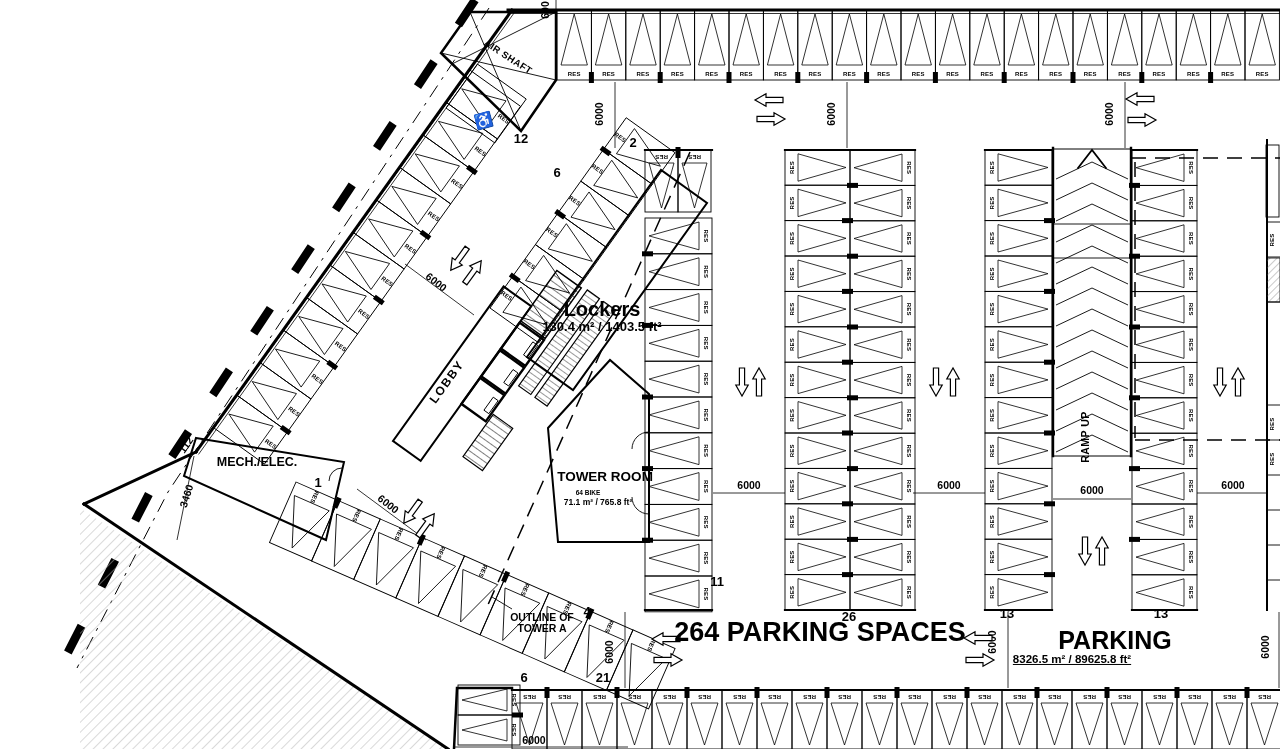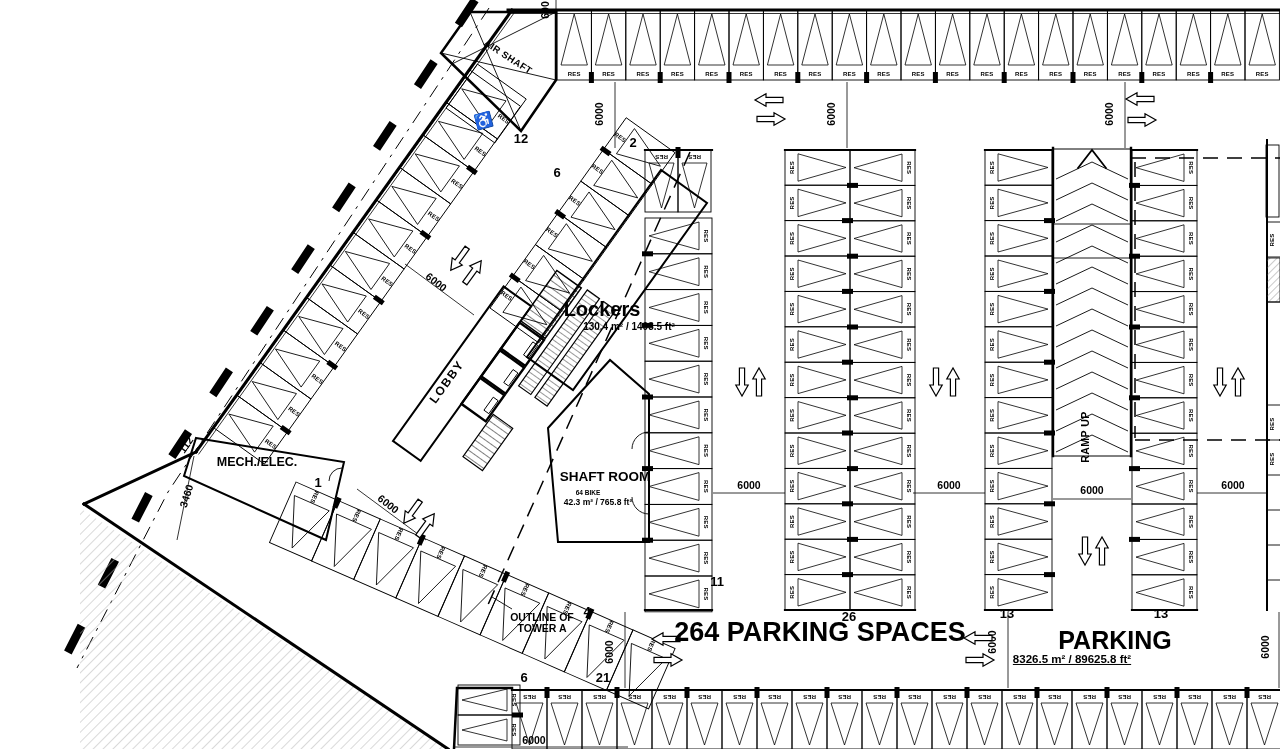--- a/index.html
+++ b/index.html
@@ -730,24 +730,24 @@
         <path d="M-14,-2.6 h17 v-3.6 l11,6.2 -11,6.2 v-3.6 h-17 z" fill="#fff" stroke="#000" stroke-width="1.2" transform="translate(473,272) rotate(-54)"></path>
         <path d="M-14,-2.6 h17 v-3.6 l11,6.2 -11,6.2 v-3.6 h-17 z" fill="#fff" stroke="#000" stroke-width="1.2" transform="translate(412,512) rotate(126)"></path>
         <path d="M-14,-2.6 h17 v-3.6 l11,6.2 -11,6.2 v-3.6 h-17 z" fill="#fff" stroke="#000" stroke-width="1.2" transform="translate(426,525) rotate(-54)"></path>
       </g>
 </svg>
 
 <div class="lbl" style="left:820px;top:632px;font-size:27px;text-align:right;">264 PARKING SPACES</div>
 <div class="lbl" style="left:1068px;top:640px;font-size:25px;margin-left:47px;">PARKING</div>
 <div class="lbl" style="left:1072px;top:659px;font-size:11.5px;text-decoration:underline;">8326.5 m² / 89625.8 ft²</div>
 <div class="lbl" style="left:602px;top:309px;font-size:20px;">Lockers</div>
-<div class="lbl" style="left:629px;top:327px;font-size:10px;">130.4 m² / 1403.5 ft²</div>
-<div class="lbl" style="left:605px;top:477px;font-size:13.5px;">SHAFT ROOM</div>
+<div class="lbl" style="left:602px;top:327px;font-size:13px;">130.4 m² / 1403.5 ft²</div>
+<div class="lbl" style="left:605px;top:477px;font-size:13.5px;">TOWER ROOM</div>
 <div class="lbl" style="left:588px;top:493px;font-size:6.5px;">64 BIKE</div>
-<div class="lbl" style="left:598px;top:502px;font-size:8.5px;">42.3 m² / 765.8 ft²</div>
+<div class="lbl" style="left:598px;top:502px;font-size:8.5px;">71.1 m² / 765.8 ft²</div>
 <div class="lbl" style="left:257px;top:463px;font-size:12.5px;text-align:center;">MECH./ELEC.</div>
 <div class="lbl" style="left:447px;top:382px;font-size:12px;letter-spacing:1.5px;transform:translate(-50%,-50%) rotate(-54deg);">LOBBY</div>
 <div class="lbl" style="left:508px;top:57px;font-size:9.5px;letter-spacing:.5px;transform:translate(-50%,-50%) rotate(33deg);">AIR SHAFT</div>
 <div class="lbl" style="left:1086px;top:437px;font-size:10.5px;letter-spacing:.5px;transform:translate(-50%,-50%) rotate(-90deg);">RAMP UP</div>
 <div class="lbl" style="left:542px;top:620px;font-size:10.5px;">
   <span style="display:block;margin-top:7px;">OUTLINE OF</span>
   <span style="display:block;">TOWER A</span>
 </div>
 <div class="lbl" style="left:484px;top:121px;font-size:15px;font-weight:normal;transform:translate(-50%,-50%) rotate(-15deg);">♿</div>
 

